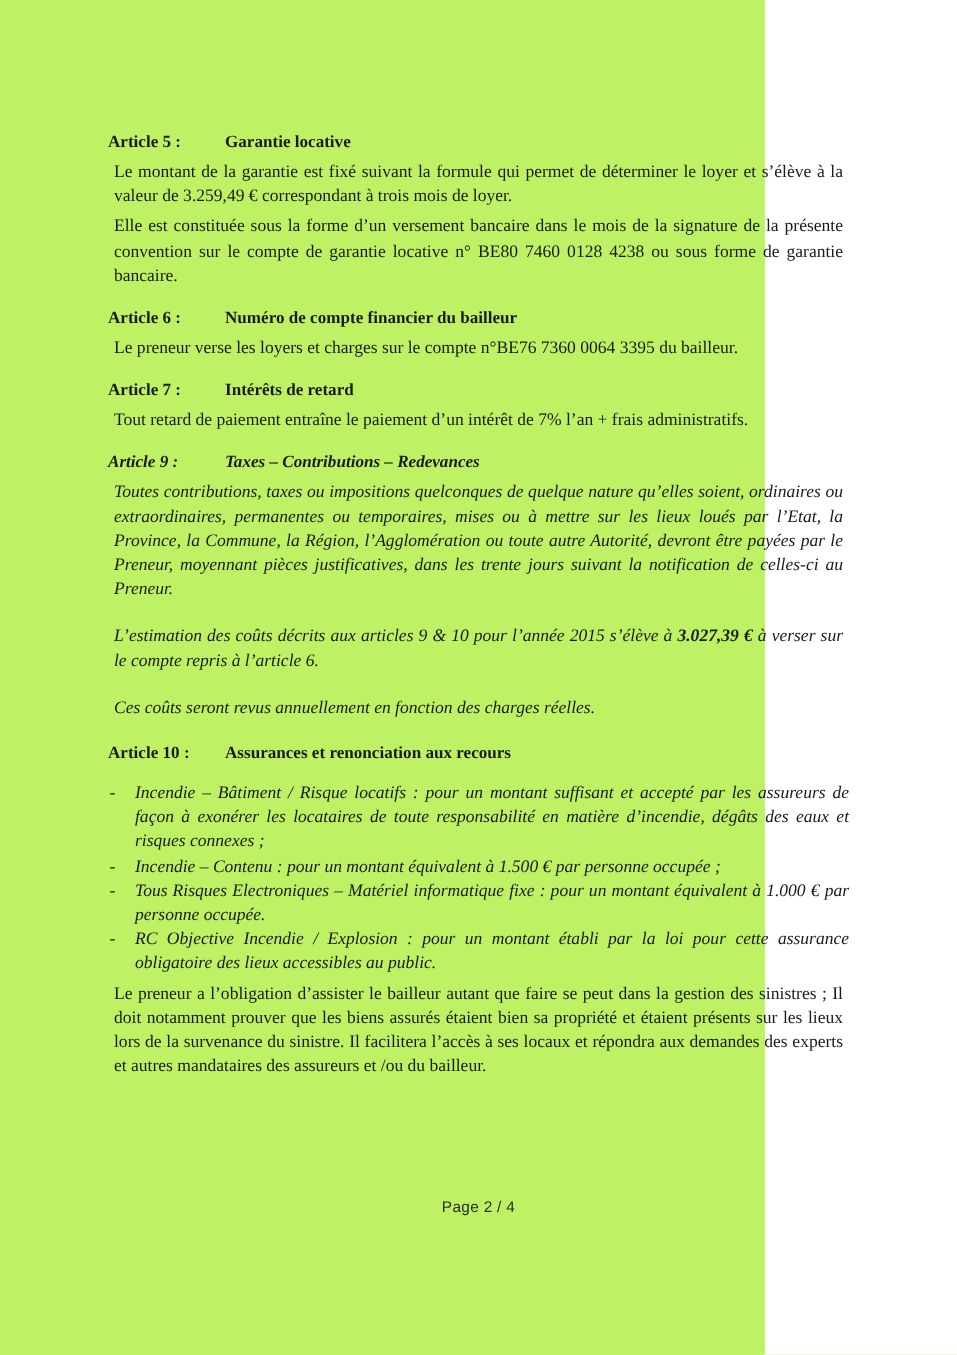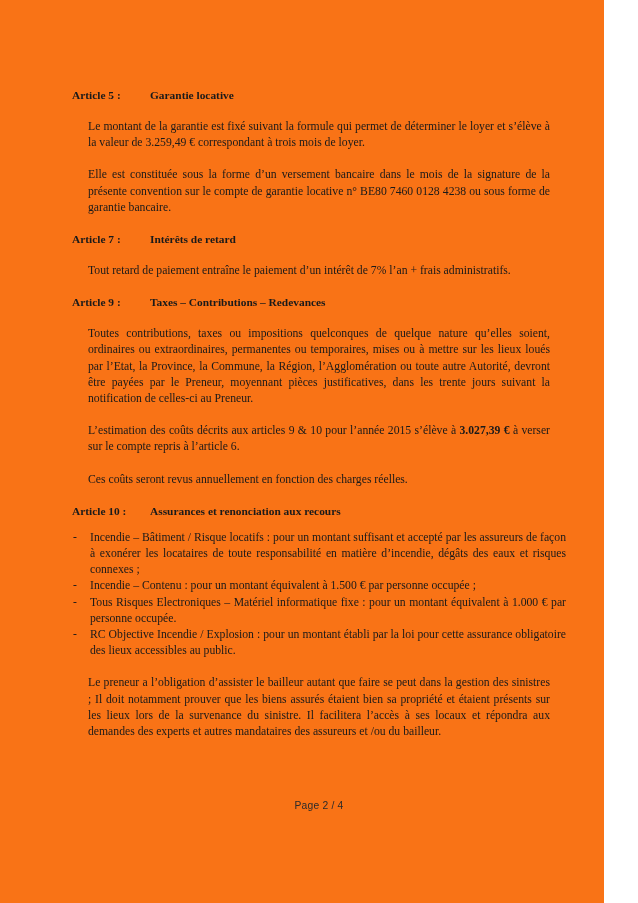--- a/index.html
+++ b/index.html
@@ -13,23 +13,23 @@
     position: relative;
     font-family: "Liberation Serif", "DejaVu Serif", serif;
     color: #1a1a1a;
     overflow: hidden;
   }
 
   .page {
     position: absolute;
     left: 0;
     top: 0;
-    width: 604px;
+    width: 510px;
     height: 903px;
-    background: #f97316;
+    background: #bef264;
   }
 
   .content {
     position: absolute;
     left: 72px;
     top: 88px;
     width: 494px;
   }
 
   
@@ -48,37 +48,38 @@
   }
   .article-heading .art-title {
     display: inline-block;
     vertical-align: baseline;
   }
 
   
   p.body-text {
     font-size: 11.7px;
     line-height: 16.2px;
-    margin: 16px;
+    margin: 4px;
     text-align: justify;
     text-justify: inter-word;
     hyphens: none;
   }
   p.body-text.nojust {
     text-align: left;
   }
 
   .blk {
     margin-bottom: 13px;
   }
   .blk-tight {
     margin-bottom: 11px;
   }
   .blk-loose {
     margin-bottom: 15px;
+    font-style: italic;
   }
 
   b.amount {
     font-weight: bold;
   }
 
   
   ul.dash-list {
     list-style: none;
     margin: 0;
@@ -119,20 +120,26 @@
   <div class="content">
 
     <div class="blk">
       <div class="article-heading">
         <span class="art-num">Article 5 :</span><span class="art-title">Garantie locative</span>
       </div>
       <p class="body-text">Le montant de la garantie est fixé suivant la formule qui permet de déterminer le loyer et s’élève à la valeur de 3.259,49 € correspondant à trois mois de loyer.</p>
       <p class="body-text">Elle est constituée sous la forme d’un versement bancaire dans le mois de la signature de la présente convention sur le compte de garantie locative n° BE80 7460 0128 4238 ou sous forme de garantie bancaire.</p>
     </div>
 
+    <div class="blk">
+      <div class="article-heading">
+        <span class="art-num">Article 6 :</span><span class="art-title">Numéro de compte financier du bailleur</span>
+      </div>
+      <p class="body-text nojust">Le preneur verse les loyers et charges sur le compte n°BE76 7360 0064 3395 du bailleur.</p>
+    </div>
 
     <div class="blk">
       <div class="article-heading">
         <span class="art-num">Article 7 :</span><span class="art-title">Intérêts de retard</span>
       </div>
       <p class="body-text nojust">Tout retard de paiement entraîne le paiement d’un intérêt de 7% l’an + frais administratifs.</p>
     </div>
 
 
     <div class="blk-loose">

